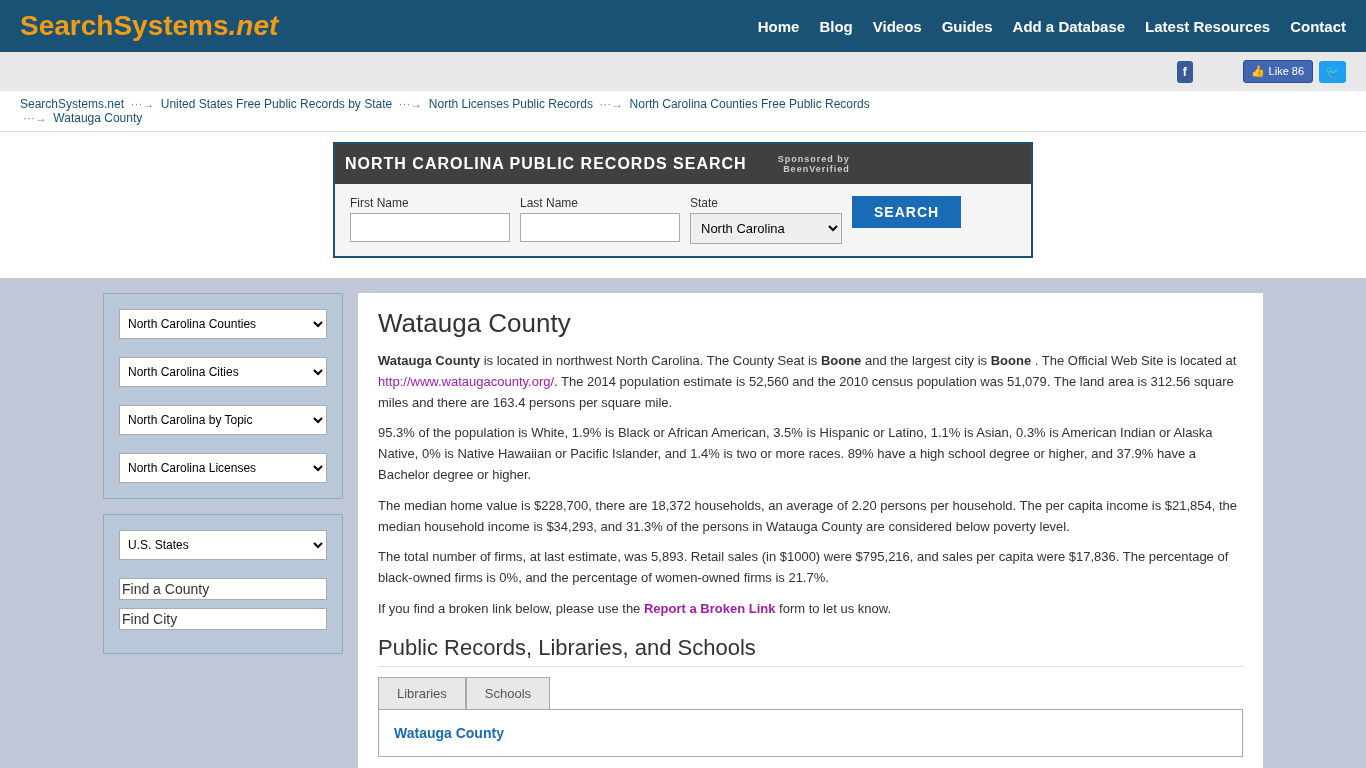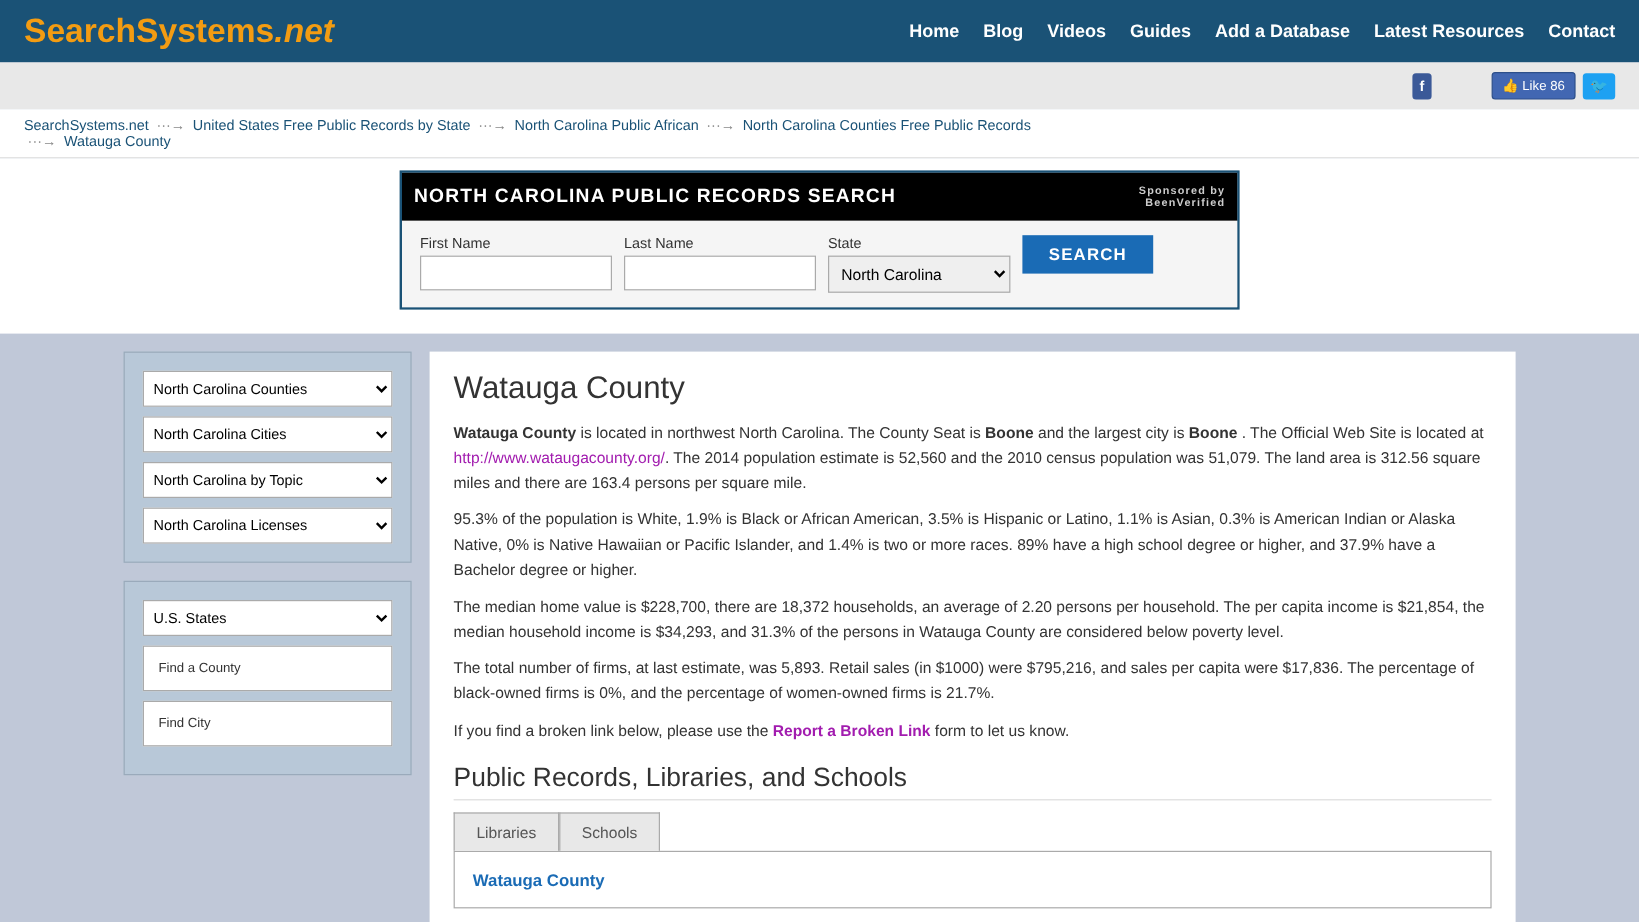--- a/index.html
+++ b/index.html
@@ -47,30 +47,30 @@
     .search-banner {
       background: white;
       padding: 10px 20px 20px;
     }
     .search-box {
       max-width: 700px;
       margin: 0 auto;
       border: 2px solid #1a5276;
     }
     .search-box-header {
-      background: #000000;
+      background: #404040;
       color: white;
       text-align: center;
       padding: 10px;
       font-size: 16px;
       font-weight: bold;
       letter-spacing: 1px;
       display: flex;
       align-items: center;
-      justify-content: space-between;
+      gap: 31px;
     }
     .sponsored { font-size: 9px; color: #ccc; text-align: right; }
     .search-box-body { padding: 12px 15px; background: #f5f5f5; display: flex; gap: 10px; align-items: flex-start; }
     .search-field { display: flex; flex-direction: column; gap: 3px; }
     .search-field label { font-size: 12px; color: #333; }
     .search-field input { border: 1px solid #aaa; padding: 6px; font-size: 13px; width: 160px; }
     .search-field select { border: 1px solid #aaa; padding: 6px; font-size: 13px; width: 152px; }
     .search-btn {
       background: #1a6bb5;
       color: white;
@@ -94,34 +94,34 @@
     
     .sidebar { width: 240px; flex-shrink: 0; }
     .sidebar-section {
       background: #b8c8d8;
       border: 1px solid #9aaabb;
       padding: 15px;
       margin-bottom: 15px;
     }
     .sidebar-section select {
       width: 100%;
-      margin-bottom: 8px;
+      margin-bottom: 18px;
       padding: 6px 4px;
       font-size: 12px;
       border: 1px solid #aaa;
       background: white;
     }
     .sidebar-section select:last-child { margin-bottom: 0; }
     .sidebar-link-btn {
       display: block;
       width: 100%;
       background: white;
       border: 1px solid #aaa;
-      padding: 12px;
-      font-size: 11px;
+      padding: 2px;
+      font-size: 14px;
       color: #333;
       margin-bottom: 8px;
       cursor: pointer;
       text-align: left;
     }
 
     
     .content { flex: 1; background: white; padding: 15px 20px; }
     .content h1 { font-size: 26px; color: #333; margin-bottom: 12px; font-weight: normal; }
     .content p { font-size: 13px; color: #333; line-height: 1.6; margin-bottom: 10px; }
@@ -174,21 +174,21 @@
   <span class="fb-icon">f</span>
   <span class="like-btn">👍 Like 86</span>
   <span class="tw-icon">🐦</span>
 </div>
 
 <div class="breadcrumb">
   <a href="#">SearchSystems.net</a>
   <span class="arrow"> ···→ </span>
   <a href="#">United States Free Public Records by State</a>
   <span class="arrow"> ···→ </span>
-  <a href="#">North Carolina Public African</a>
+  <a href="#">North Licenses Public Records</a>
   <span class="arrow"> ···→ </span>
   <a href="#">North Carolina Counties Free Public Records</a>
   <br>
   <span class="arrow"> ···→ </span>
   <a href="#">Watauga County</a>
 </div>
 
 <div class="search-banner">
   <div class="search-box">
     <div class="search-box-header">

